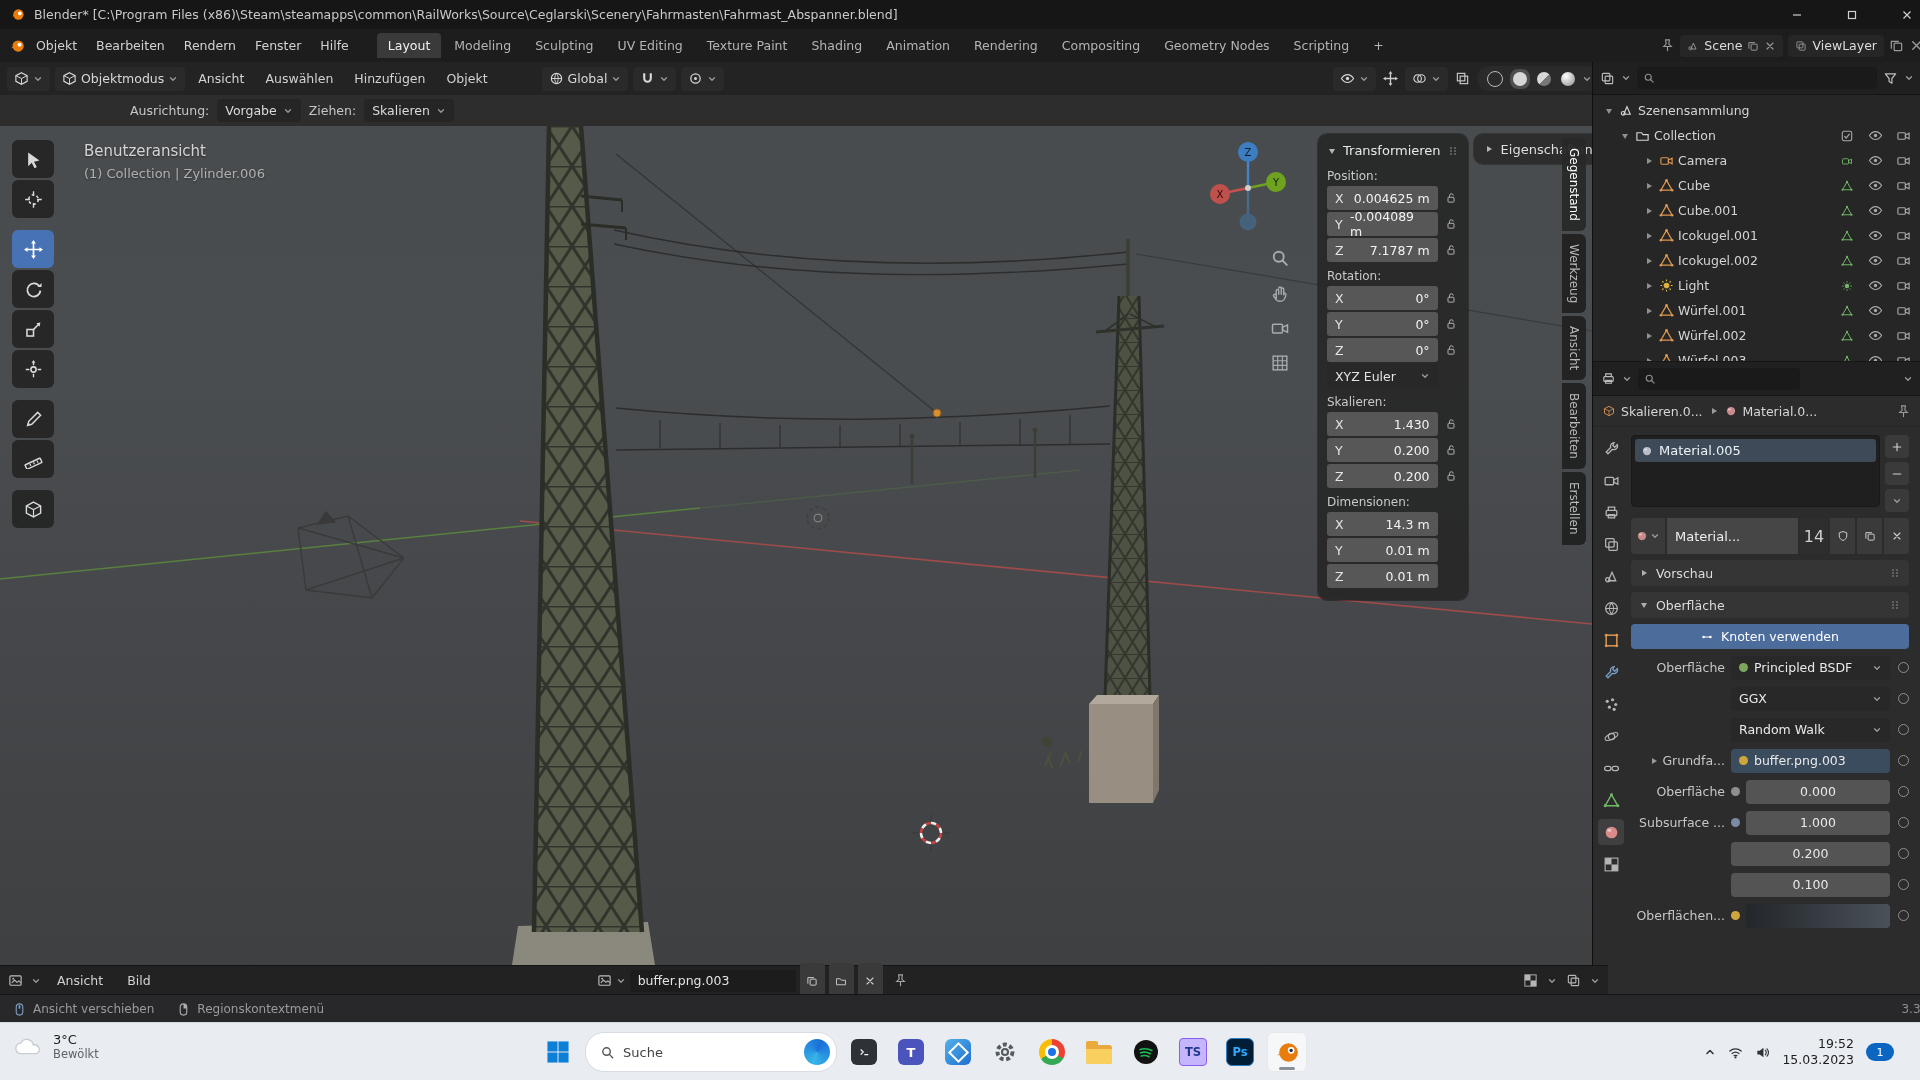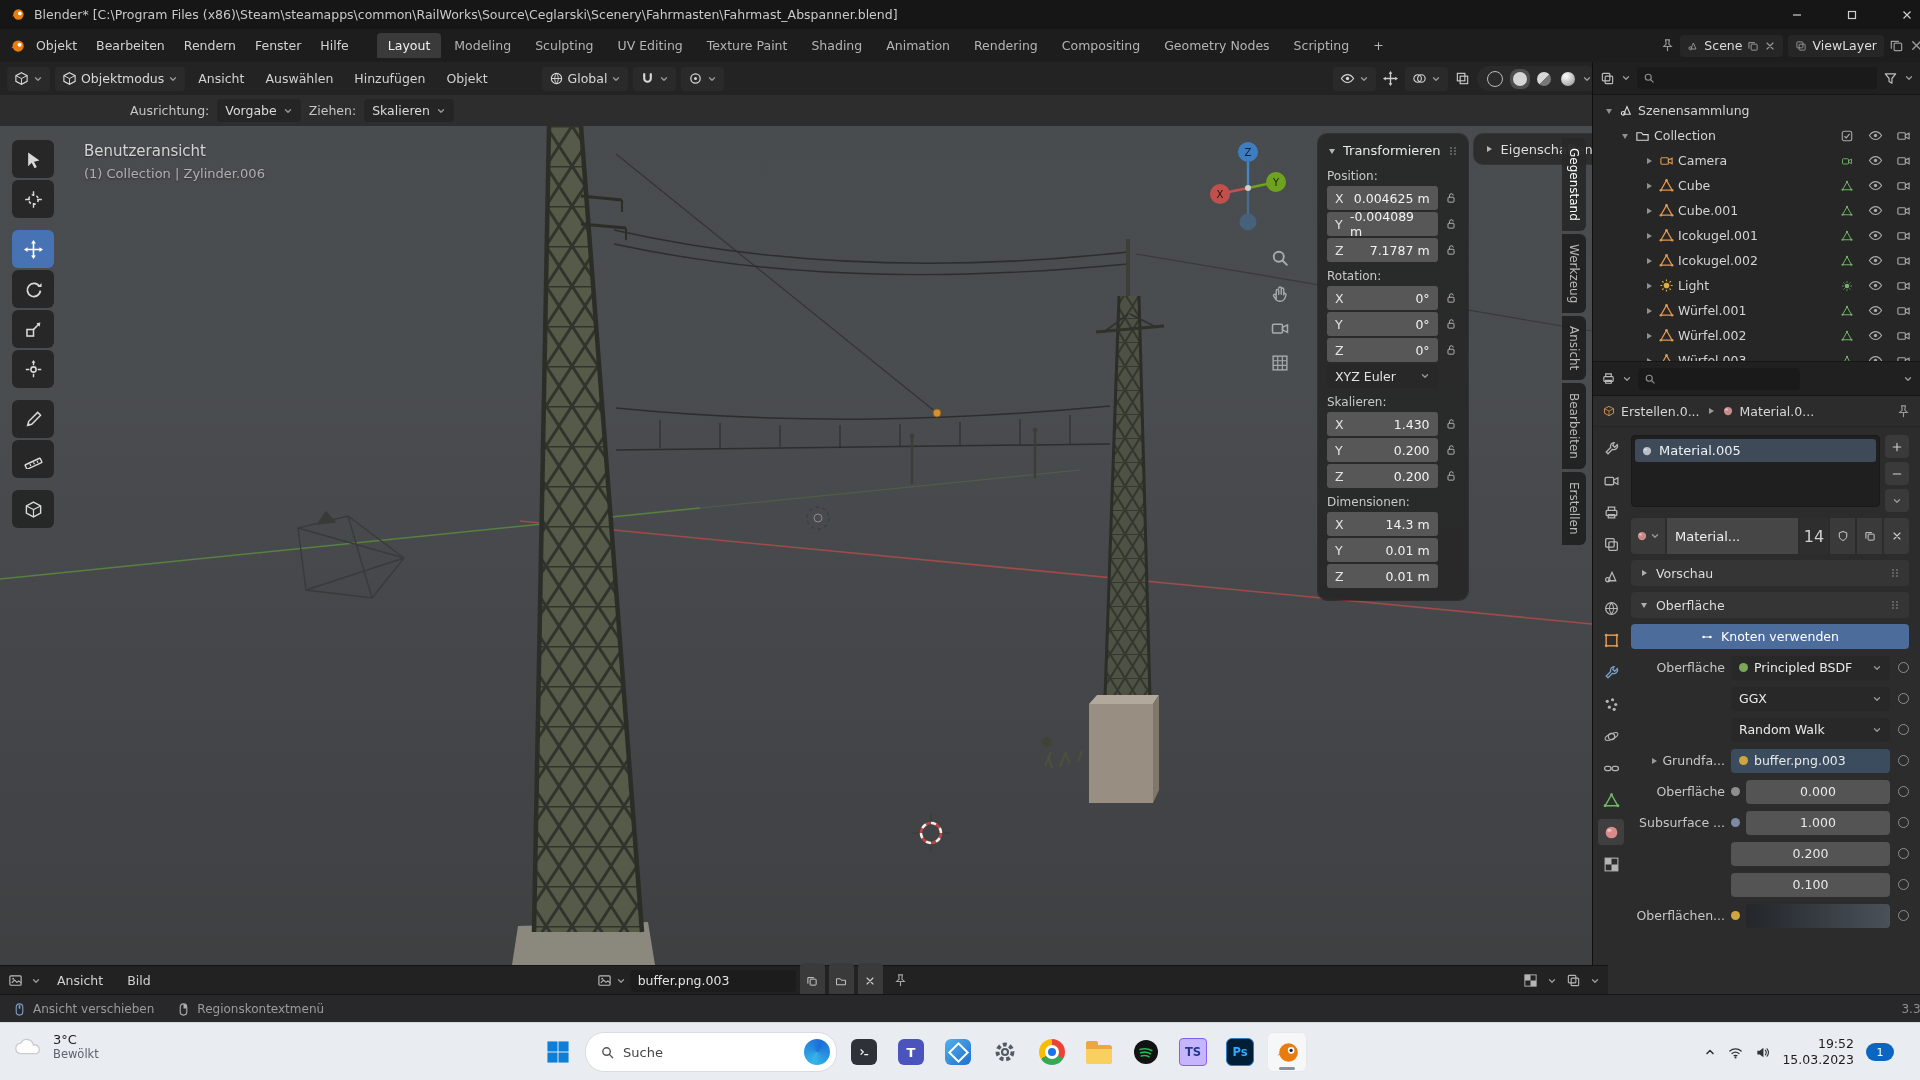--- a/index.html
+++ b/index.html
@@ -1254,21 +1254,21 @@
       </div>
       <span style="margin-left:auto"></span>
       <svg class="ic i10 chev" viewBox="0 0 10 10">
           <use href="#i-chevd"></use>
         </svg>
     </div>
     <div class="crumbs">
       <svg class="ic i12" viewBox="0 0 16 16" style="color:#dd9750">
           <use href="#i-cube"></use>
         </svg>
-      <span>Erstellen.0...</span>
+      <span>Skalieren.0...</span>
       <svg class="ic i10 chev" viewBox="0 0 10 10">
           <use href="#i-trir"></use>
         </svg>
       <svg class="ic i12" viewBox="0 0 16 16" style="color:#c98a8a">
           <use href="#i-sphere"></use>
         </svg>
       <span>Material.0...</span>
       <span style="margin-left:auto"></span>
       <svg class="ic" viewBox="0 0 16 16" style="color:#9a9a9a">
           <use href="#i-pin"></use>

